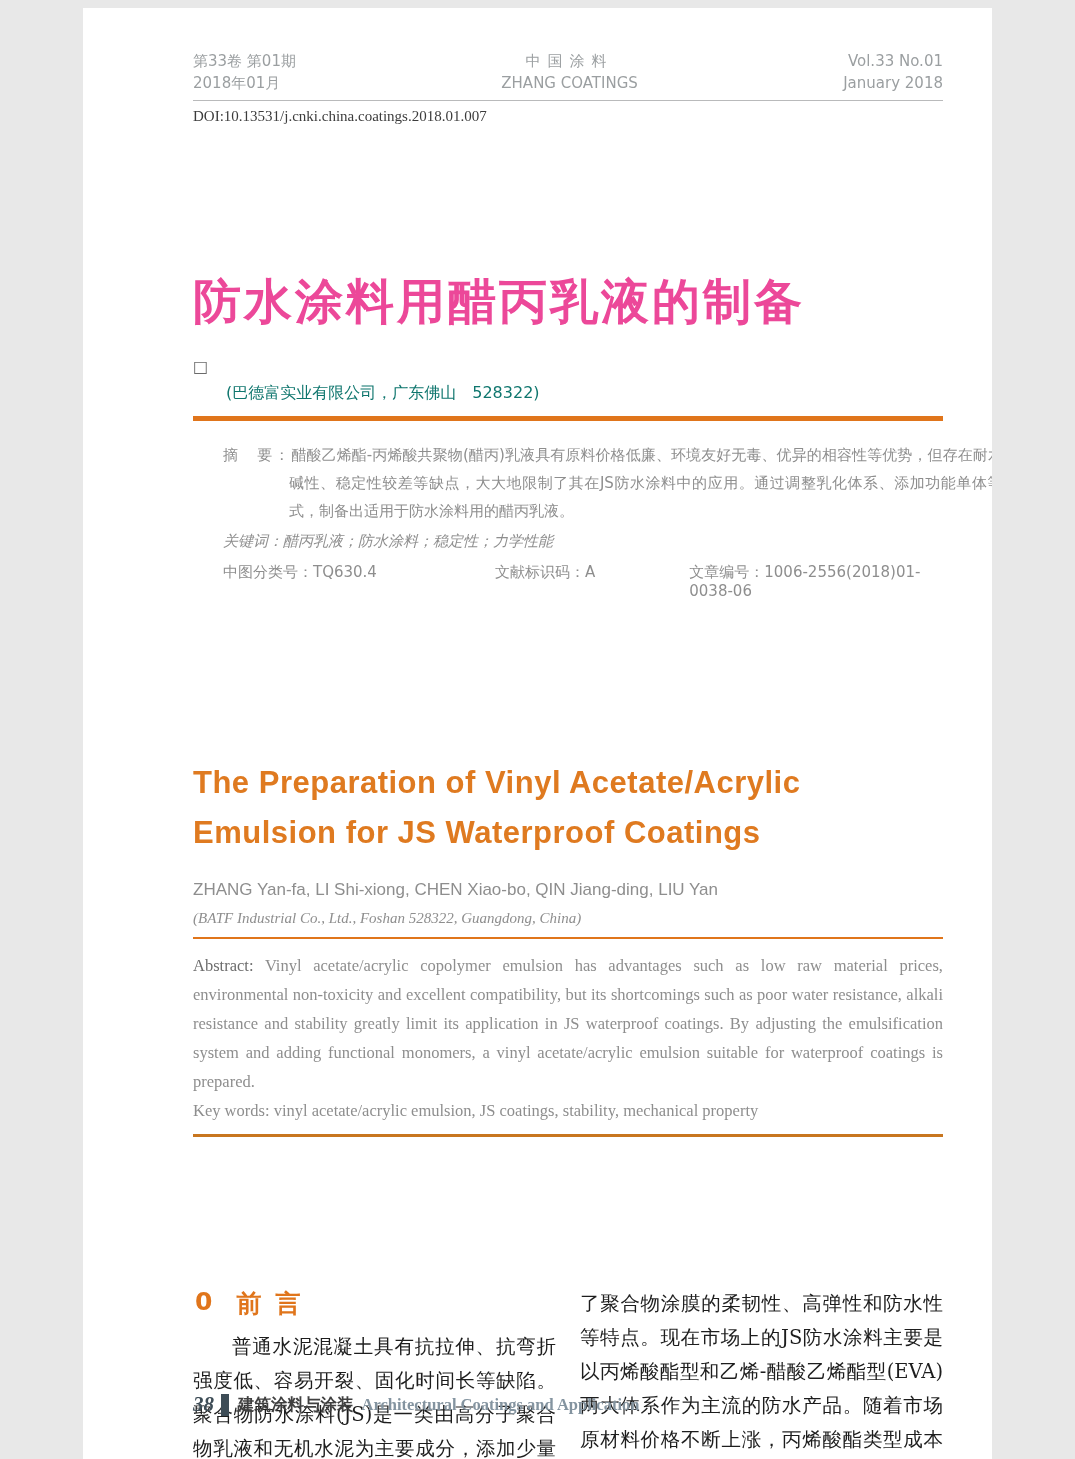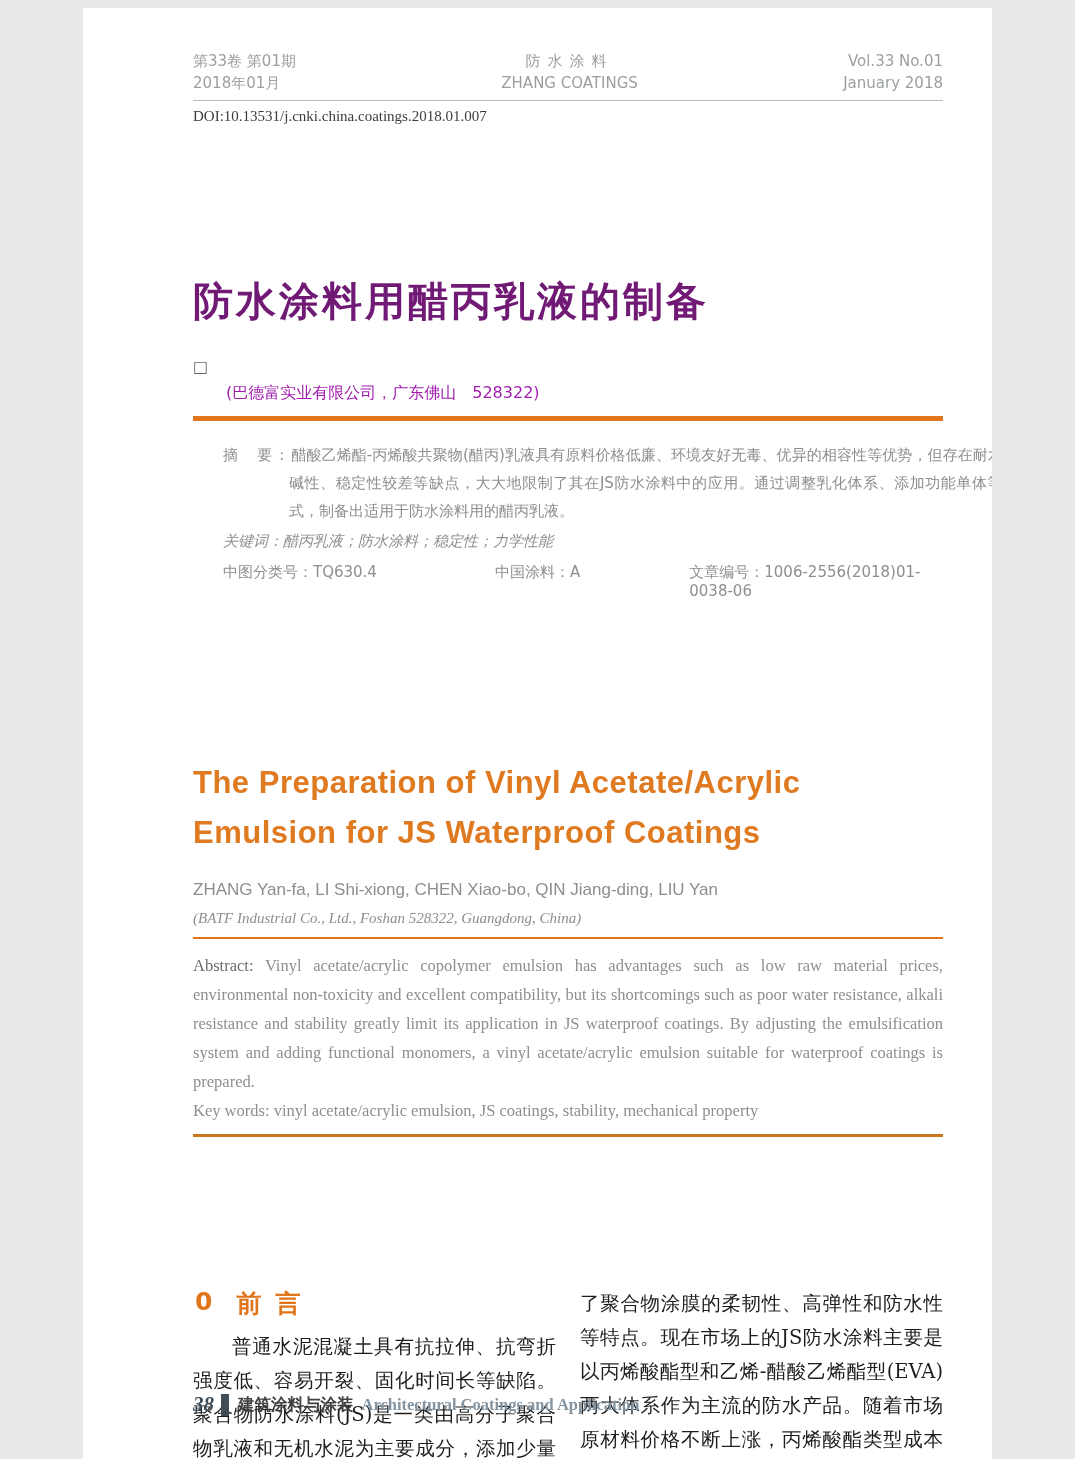--- a/index.html
+++ b/index.html
@@ -25,32 +25,32 @@
   .jheader .col-right { text-align:right; }
   .jname-cn { letter-spacing:7px; }
   .doi-line {
     margin-top:7px; color:#3c3c3c;
     font-family:"Liberation Serif", serif; font-size:15px;
   }
 
   
   .title-cn {
     margin-top:146px;
-    color:#701a75; font-size:40px; font-weight:bold;
+    color:#ec4899; font-size:48px; font-weight:bold;
     letter-spacing:3px; line-height:60px;
     font-family:"DejaVu Sans", sans-serif;
   }
   .authors-row {
     margin-top:26px; display:flex; align-items:center;
     color:#4c4c4c; font-size:17px;
   }
   .author-marker { margin-right:16px; color:#6b6b6b; font-size:16px; }
   .affil-cn {
     margin-top:7px; margin-left:33px;
-    color:#a21caf; font-size:16px;
+    color:#0f766e; font-size:16px;
   }
   .rule-orange-thick { margin-top:12px; height:5px; background:#e0751b; }
 
   
   .abs-cn {
     margin-top:20px; margin-left:30px; width:795px;
     color:#8e8e8e; font-size:15px; line-height:28px;
     text-align:justify;
     padding-left:66px; text-indent:-66px;
   }
@@ -136,21 +136,21 @@
 <body>
 
 <div class="page">
 
   <div class="jheader">
     <div class="col-left">
       <div>第33卷 第01期</div>
       <div>2018年01月</div>
     </div>
     <div class="col-center">
-      <div class="jname-cn">防水涂料</div>
+      <div class="jname-cn">中国涂料</div>
       <div>ZHANG COATINGS</div>
     </div>
     <div class="col-right">
       <div>Vol.33  No.01</div>
       <div>January  2018</div>
     </div>
   </div>
   <div class="doi-line">DOI:10.13531/j.cnki.china.coatings.2018.01.007</div>
 
   <h1 class="title-cn">防水涂料用醋丙乳液的制备</h1>
@@ -163,21 +163,21 @@
   <div class="rule-orange-thick"></div>
 
   <div class="abs-cn">
     <span class="lbl">摘　要：</span><span>醋酸乙烯酯-丙烯酸共聚物(醋丙)乳液具有原料价格低廉、环境友好无毒、优异的相容性等优势，但存在耐水耐碱性、稳定性较差等缺点，大大地限制了其在JS防水涂料中的应用。通过调整乳化体系、添加功能单体等方式，制备出适用于防水涂料用的醋丙乳液。</span>
   </div>
   <div class="kw-cn">
     <span>关键词：</span><span>醋丙乳液；防水涂料；稳定性；力学性能</span>
   </div>
   <div class="codes-row">
     <span class="code-1">中图分类号：TQ630.4</span>
-    <span class="code-2">中国涂料：A</span>
+    <span class="code-2">文献标识码：A</span>
     <span class="code-3">文章编号：1006-2556(2018)01-0038-06</span>
   </div>
 
   <h2 class="title-en">The Preparation of Vinyl Acetate/Acrylic Emulsion for JS Waterproof Coatings</h2>
   <div class="authors-en">ZHANG Yan-fa, LI Shi-xiong, CHEN Xiao-bo, QIN Jiang-ding, LIU Yan</div>
   <div class="affil-en">(BATF Industrial Co., Ltd., Foshan 528322, Guangdong, China)</div>
 
   <div class="rule-orange-thin"></div>
 
   <div class="abs-en">

